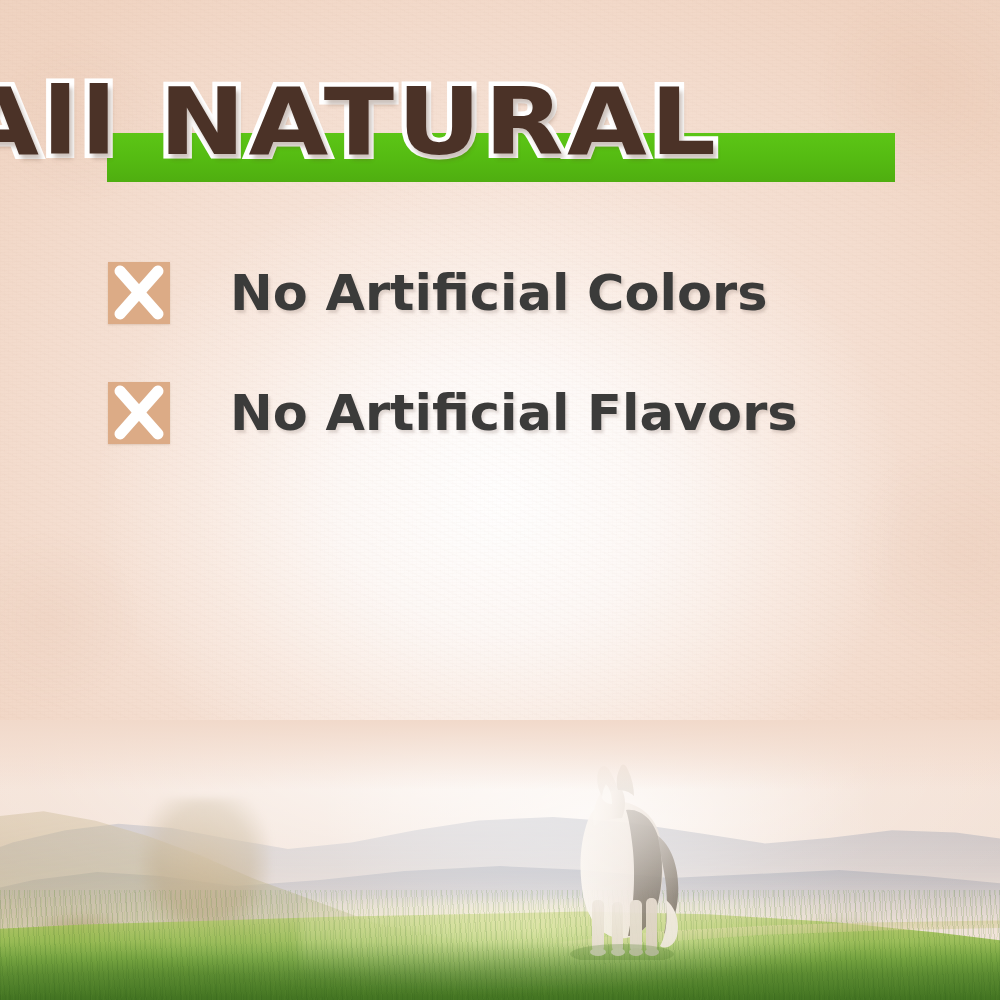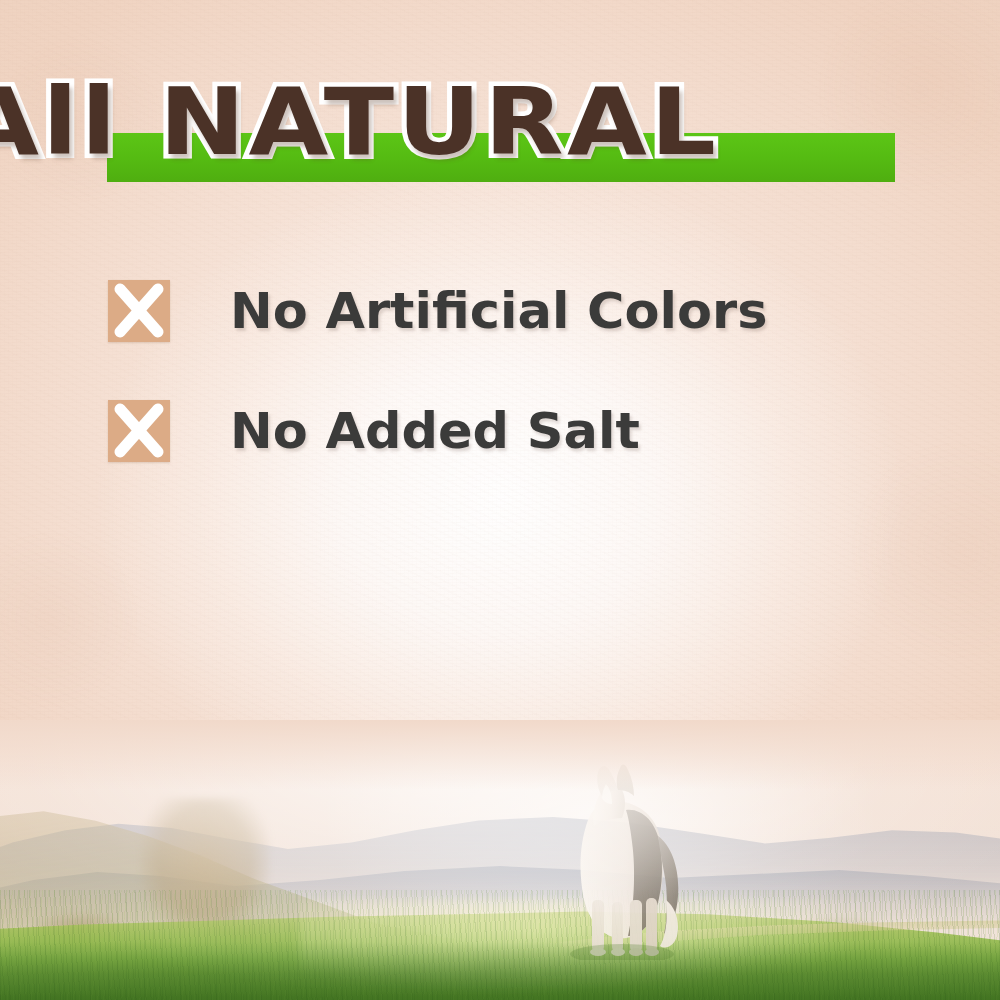--- a/index.html
+++ b/index.html
@@ -143,21 +143,21 @@
     color:#4b3227;
     -webkit-text-stroke:9px #ffffff;
     paint-order:stroke fill;
     text-shadow:3px 5px 4px rgba(90,55,35,.30);
     white-space:nowrap;
     transform:scaleX(1.12);
     transform-origin:center;
   }
 
   
-  .list{position:absolute;left:108px;top:280px;width:820px;}
+  .list{position:absolute;left:108px;top:262px;width:820px;}
   .row{position:relative;height:120px;}
   .cbox{
     position:absolute;left:0;top:0;width:62px;height:62px;
     background:#dcab86;
     box-shadow:0 1px 2px rgba(150,110,85,.25);
   }
   .cbox svg{position:absolute;left:0;top:0;width:62px;height:62px;}
   .row-label{
     position:absolute;left:122px;top:-6px;
     font-family:"DejaVu Sans", sans-serif;
@@ -255,26 +255,26 @@
     <div class="row">
       <div class="cbox">
         <svg viewBox="0 0 62 62" xmlns="http://www.w3.org/2000/svg">
           <path d="M12 9 L50 52" stroke="#ffffff" stroke-width="11" stroke-linecap="round" fill="none"></path>
           <path d="M50 9 L12 52" stroke="#ffffff" stroke-width="11" stroke-linecap="round" fill="none"></path>
         </svg>
       </div>
       <div class="row-label">No Artificial Colors</div>
     </div>
 
-
-
     <div class="row">
       <div class="cbox">
         <svg viewBox="0 0 62 62" xmlns="http://www.w3.org/2000/svg">
           <path d="M12 9 L50 52" stroke="#ffffff" stroke-width="11" stroke-linecap="round" fill="none"></path>
           <path d="M50 9 L12 52" stroke="#ffffff" stroke-width="11" stroke-linecap="round" fill="none"></path>
         </svg>
       </div>
-      <div class="row-label">No Added Salt</div>
+      <div class="row-label">No Artificial Flavors</div>
     </div>
+
+
 
   </div>
 </div>
 
 </body></html>

